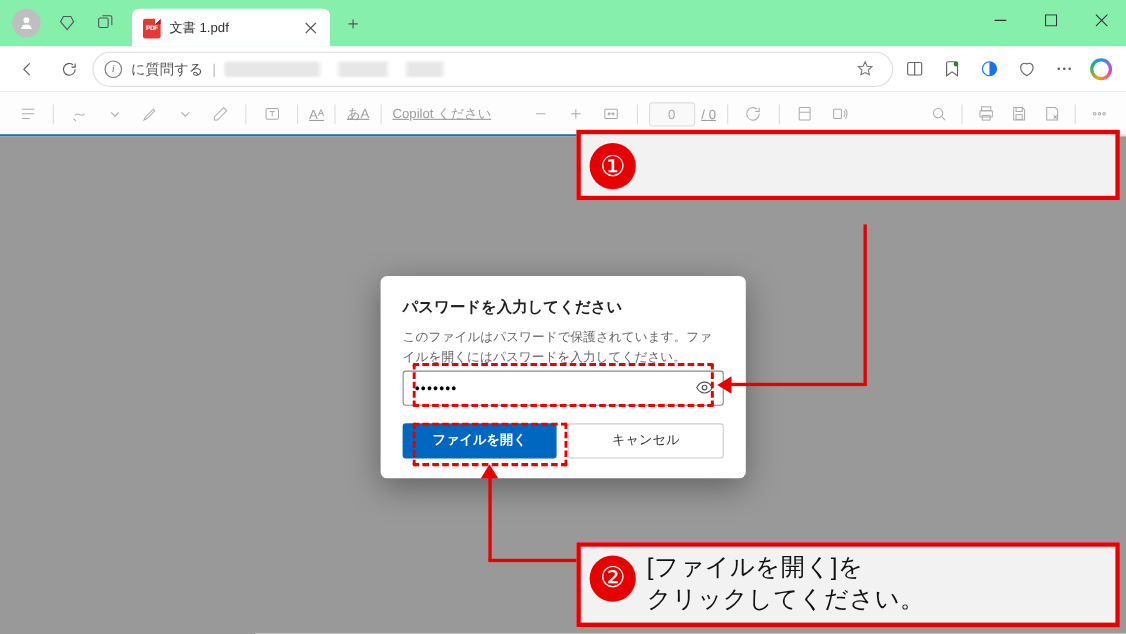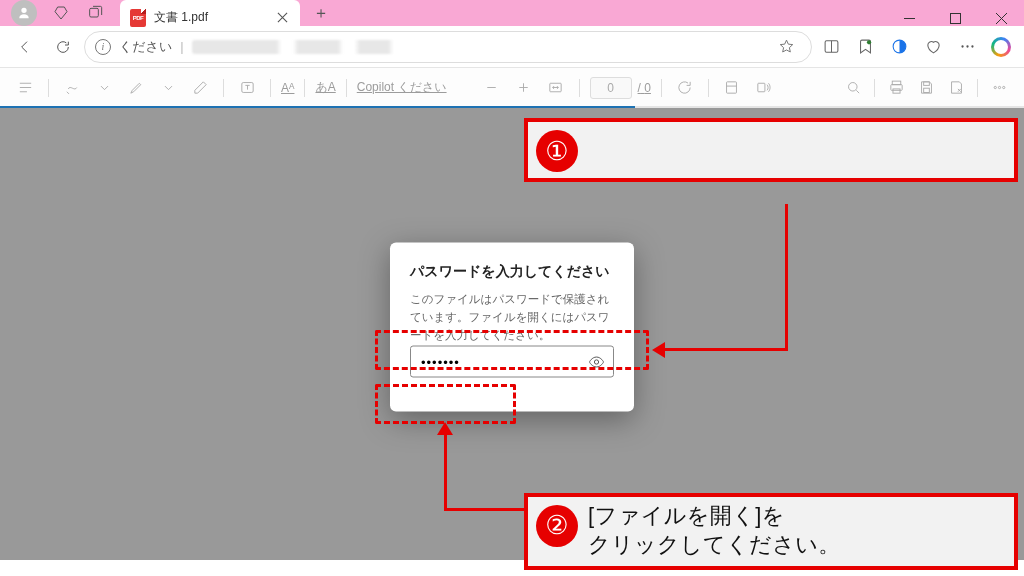--- a/index.html
+++ b/index.html
@@ -1,19 +1,19 @@
 <!DOCTYPE html>
 <html><head>
 <meta charset="utf-8">
 <style>
 * { margin: 0; padding: 0; box-sizing: border-box; font-family: "Segoe UI", "Yu Gothic UI", Meiryo, sans-serif; }
 body { width: 1024px; height: 576px; overflow: hidden; background: #fff; position: relative; }
 
 
-.titlebar { height: 26px; background: #f9a8d4; display: flex; align-items: center; position: relative; }
+.titlebar { height: 42px; background: #86efac; display: flex; align-items: center; position: relative; }
 .titlebar-left { display: flex; align-items: center; height: 100%; }
 .avatar { width: 26px; height: 26px; border-radius: 50%; background: #bfbfbf; margin: 0 7px 0 11px; display:flex; align-items:center; justify-content:center; }
 .avatar svg { width: 16px; height: 16px; fill: #fff; }
 .tb-icon { width: 34px; height: 42px; display:flex; align-items:center; justify-content:center; color:#555; }
 .tb-icon svg { width:16px; height:16px; stroke:#555; fill:none; stroke-width:1.5; }
 
 .tab { height: 34px; margin-left: 8px; background: #fff; border-radius: 6px 6px 0 0; display:flex; align-items:center; padding: 0 10px; min-width: 180px; position:relative; top:4px; }
 .tab-favicon { width:16px; height:16px; margin-right:8px; }
 .tab-title { font-size: 12px; color:#333; flex:1; }
 .tab-close { width:16px; height:16px; display:flex; align-items:center; justify-content:center; color:#555; margin-left:8px; }
@@ -43,21 +43,21 @@
 .pdf-ic svg { width:17px; height:17px; stroke:#aaa; fill:none; stroke-width:1.3; }
 .pdf-sep { width:1px; height:18px; background:#ddd; margin:0 4px; }
 .pdf-txt { font-size:12px;text-decoration:underline; }
 .pageinput { width:42px; height:22px; border:1px solid #ddd; border-radius:3px; text-align:center; font-size:12px; color:#aaa; background:#f9f9f9; }
 .pdf-right { margin-left:auto; display:flex; align-items:center; gap:4px; }
 
 
 .viewer { position:relative; height: calc(576px - 42px - 42px - 40px); background:#999; overflow:hidden; }
 
 
-.dialog { position:absolute; left:50%; top:50%; transform:translate(-50%,-54%); width:244px; background:#fff; border-radius:6px; box-shadow:0 8px 30px rgba(0,0,0,0.35); padding:20px 20px 18px; }
+.dialog { position:absolute; left:50%; top:50%; transform:translate(-50%,-54%); width:332px; background:#fff; border-radius:6px; box-shadow:0 8px 30px rgba(0,0,0,0.35); padding:20px 20px 18px; }
 .dlg-title { font-size:14px; font-weight:600; color:#222; margin-bottom:10px; }
 .dlg-msg { font-size:11.5px; color:#666; line-height:1.55; margin-bottom:2px; }
 .pw-wrap { position:relative; border:1px solid #888; border-radius:3px; height:32px; display:flex; align-items:center; padding:0 32px 0 10px; margin-bottom:16px; }
 .pw-input { border:none; outline:none; width:100%; font-size:13px; letter-spacing:1px; background:transparent; }
 .pw-eye { position:absolute; right:6px; width:22px; height:22px; display:flex; align-items:center; justify-content:center; color:#555; }
 .pw-eye svg { width:17px; height:17px; stroke:#555; fill:none; stroke-width:1.4; }
 .dlg-btns { display:flex; gap:10px; }
 .btn-primary { flex:1; height:32px; background:#0067c0; color:#fff; border:none; border-radius:3px; font-size:12px; font-weight:600; }
 .btn-secondary { flex:1; height:32px; background:#fff; color:#333; border:1px solid #ccc; border-radius:3px; font-size:12px; }
 
@@ -139,21 +139,21 @@
         <path d="M15 4l-8 8 8 8"></path>
       </svg>
     </div>
   <div class="nav-btn">
       <svg viewBox="0 0 24 24">
         <path d="M20 12a8 8 0 1 1-3-6.2M20 4v5h-5"></path>
       </svg>
     </div>
   <div class="addrbar">
     <div class="info-ic">i</div>
-    <span>ください</span>
+    <span>に質問する</span>
     <span style="color:#bbb">|</span>
     <div class="blur"></div>
     <div class="addr-right">
       <div class="ar-ic">
           <svg viewBox="0 0 24 24" stroke="#777" fill="none" stroke-width="1.4">
             <path d="M12 3l2.6 5.7 6.2.6-4.7 4.3 1.3 6.1L12 16.9 6.6 19.7l1.3-6.1L3.2 9.3l6.2-.6L12 3z"></path>
           </svg>
         </div>
     </div>
   </div>
@@ -323,20 +323,24 @@
     <div class="dlg-msg">このファイルはパスワードで保護されています。ファイルを開くにはパスワードを入力してください。</div>
     <div class="pw-wrap">
       <input type="text" class="pw-input" value="•••••••" style="">
       <div class="pw-eye">
         <svg viewBox="0 0 24 24">
             <path d="M2 12s3.5-7 10-7 10 7 10 7-3.5 7-10 7S2 12 2 12z"></path>
             <circle cx="12" cy="12" r="3"></circle>
           </svg>
       </div>
     </div>
+    <div class="dlg-btns">
+      <button class="btn-primary">ファイルを開く</button>
+      <button class="btn-secondary">キャンセル</button>
+    </div>
   </div>
 </div>
 
 <div class="dashed-box db-pw"></div>
 <div class="dashed-box db-open"></div>
 
 <div class="callout c1">
   <div class="num">①</div>
 </div>
 <div class="callout c2">

